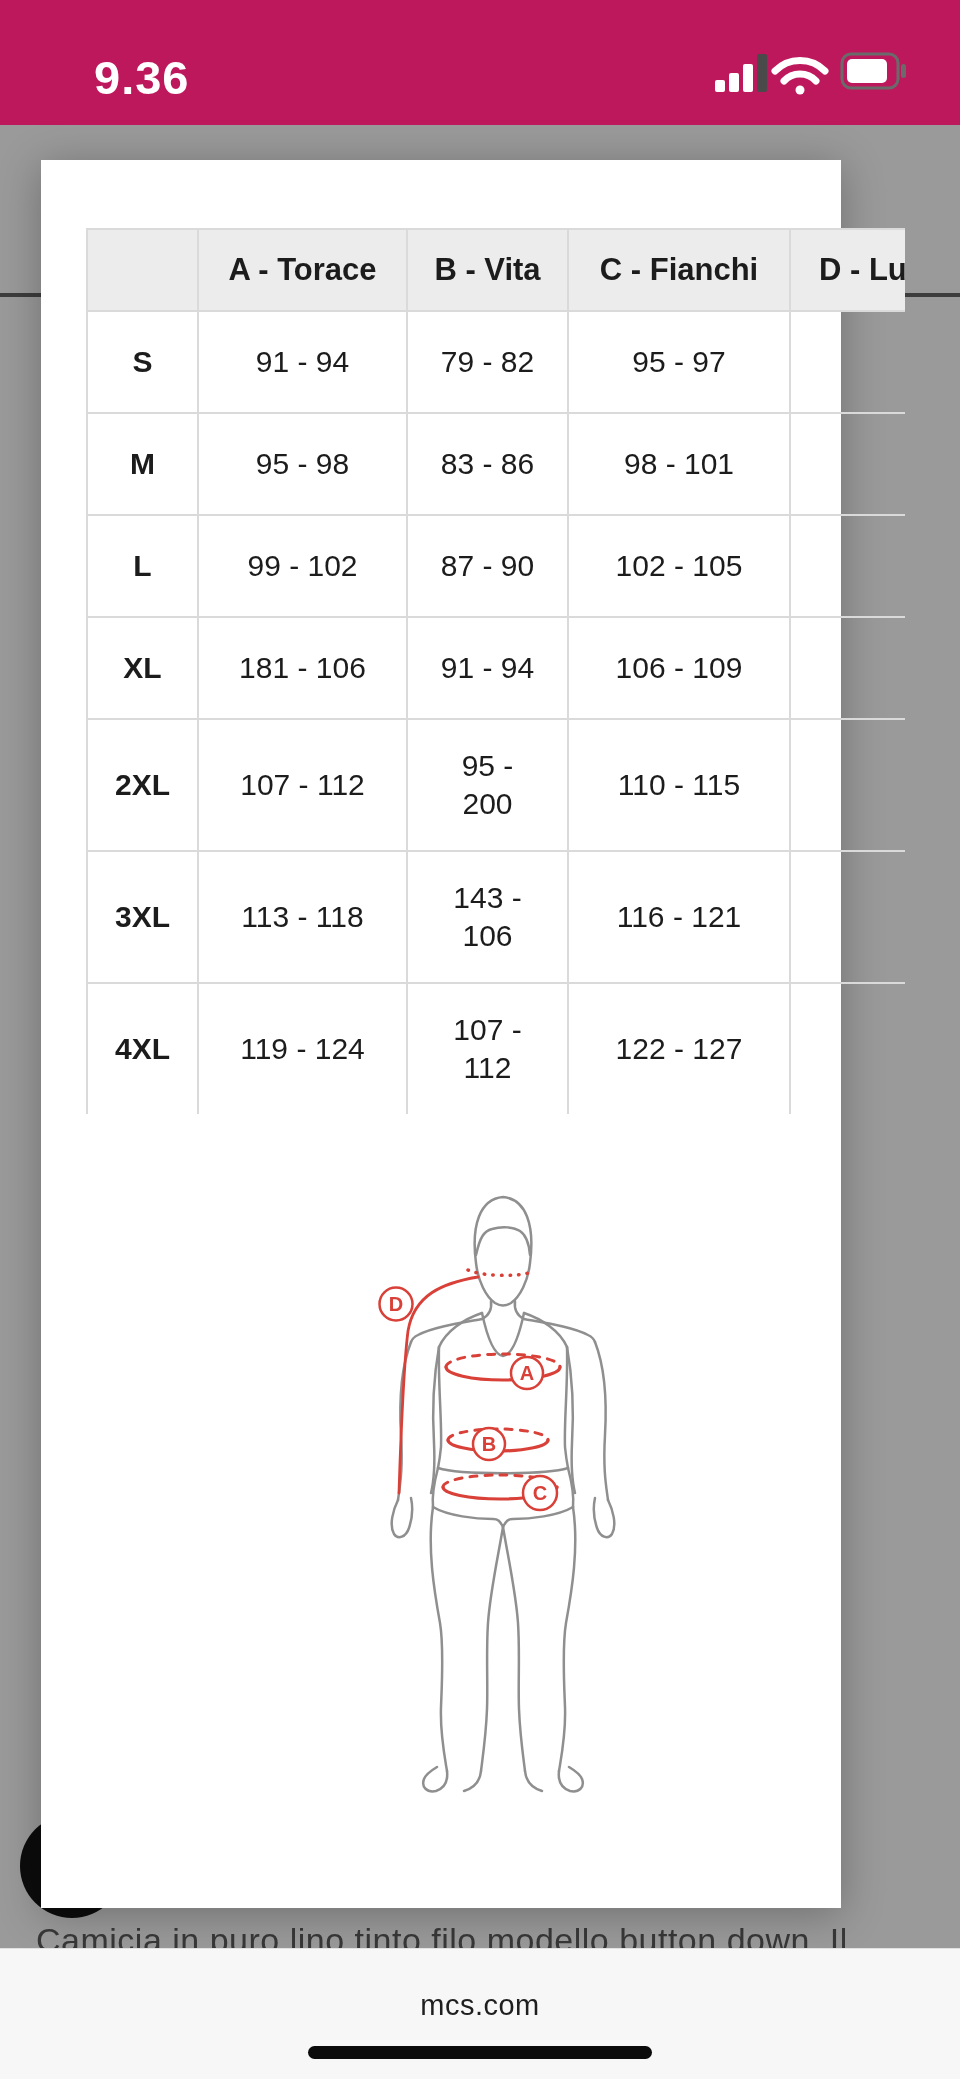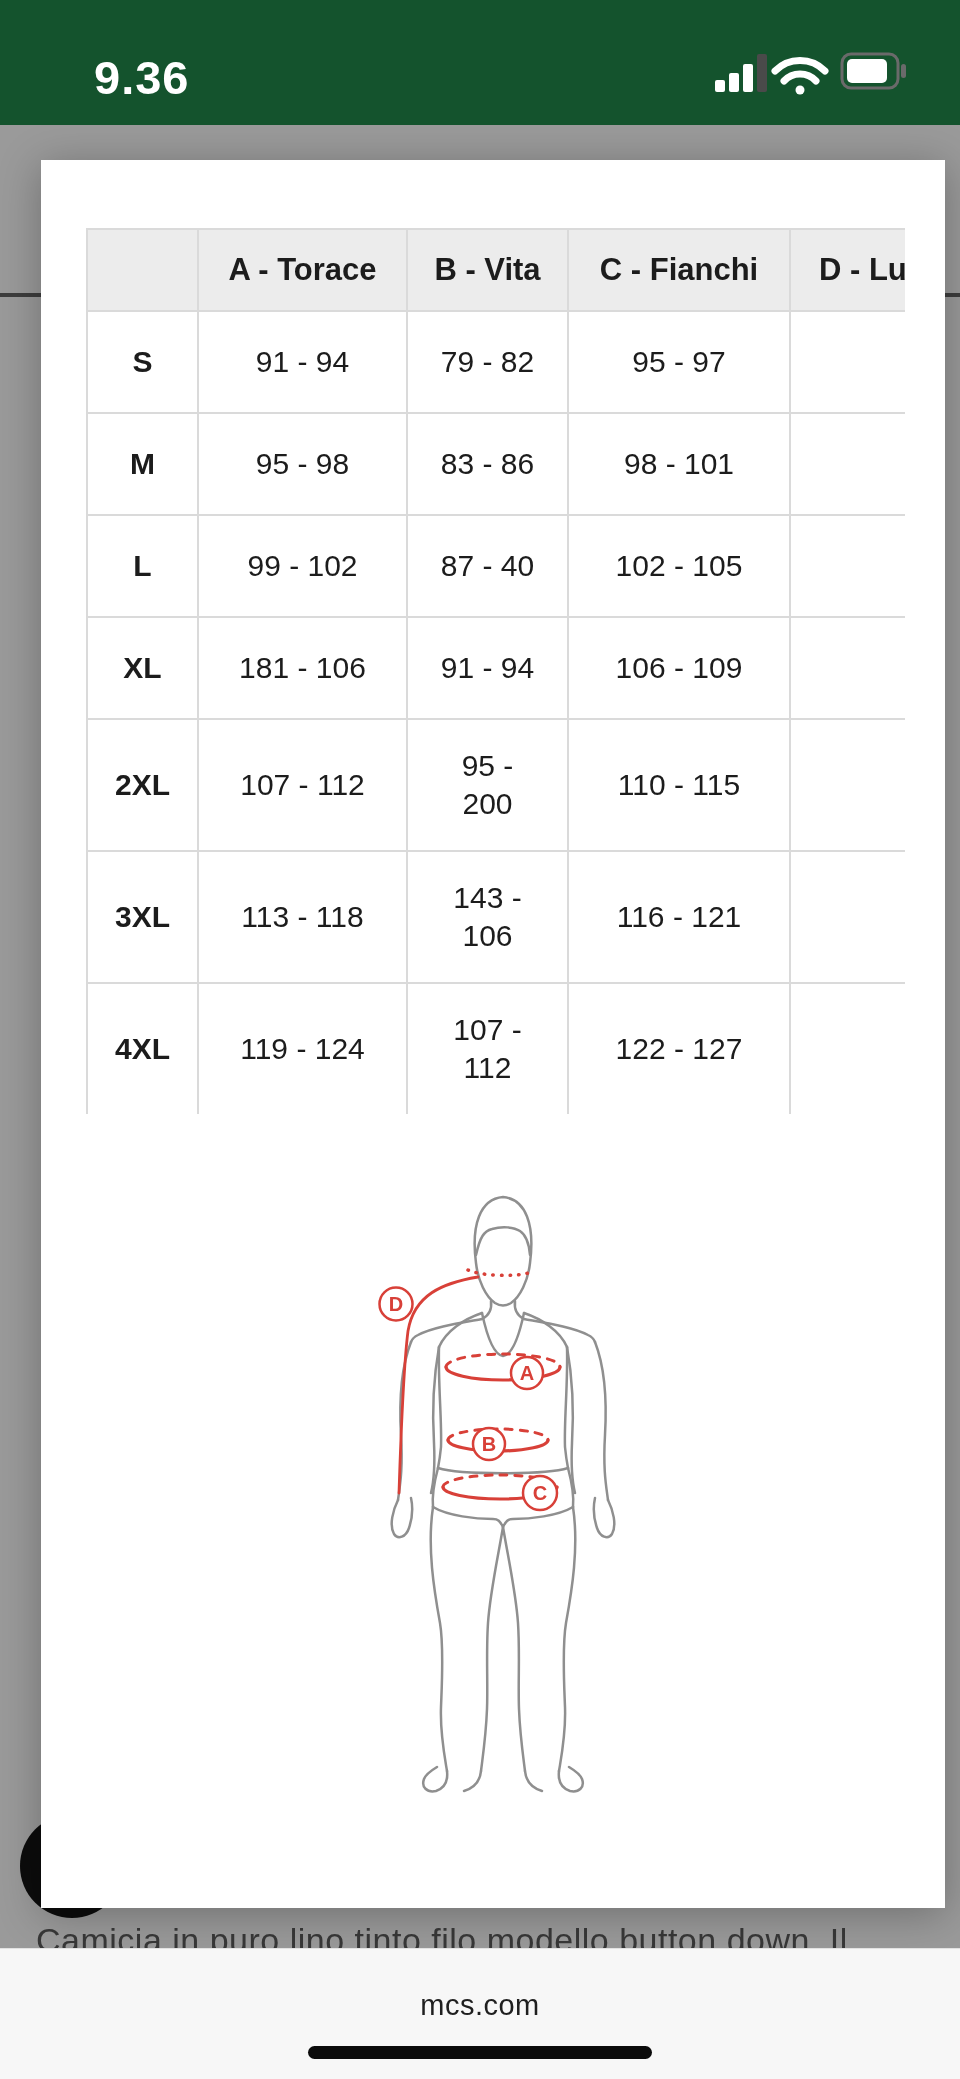--- a/index.html
+++ b/index.html
@@ -7,21 +7,21 @@
   body {
     position:relative; overflow:hidden;
     background:#9a9a9a;
     font-family:"Liberation Sans", sans-serif;
     -webkit-font-smoothing:antialiased;
   }
 
   
   .status-bar {
     position:absolute; left:0; top:0; width:960px; height:125px;
-    background:#14532d; z-index:6;
+    background:#be185d; z-index:6;
   }
   .status-time {
     position:absolute; left:94px; top:50px;
     color:#fff; font-size:47px; font-weight:bold; letter-spacing:1px;
   }
   .status-icons { position:absolute; left:705px; top:38px; }
 
   
   .backdrop-line {
     position:absolute; left:0; top:293px; width:960px; height:4px;
@@ -32,21 +32,21 @@
     font-size:34px; color:#383838; white-space:nowrap; overflow:hidden;
     letter-spacing:0.5px; z-index:1;
   }
   .chat-fab {
     position:absolute; left:20px; top:1814px; width:104px; height:104px;
     border-radius:52px; background:#0c0c0c; z-index:2; border:none;
   }
 
   
   .card {
-    position:absolute; left:41px; top:160px; width:904px; height:1748px;
+    position:absolute; left:41px; top:160px; width:800px; height:1748px;
     background:#ffffff; z-index:3;
     box-shadow:0 6px 40px rgba(0,0,0,0.28);
   }
   .table-clip {
     position:absolute; left:45px; top:68px; width:819px; height:886px;
     overflow:hidden;
   }
   table.size-chart {
     width:1100px; table-layout:fixed; border-collapse:collapse;
   }
@@ -145,21 +145,21 @@
         <tr class="row-s">
           <td class="size-cell">M</td>
           <td>95 - 98</td>
           <td>83 - 86</td>
           <td>98 - 101</td>
           <td></td>
         </tr>
         <tr class="row-s">
           <td class="size-cell">L</td>
           <td>99 - 102</td>
-          <td>87 - 40</td>
+          <td>87 - 90</td>
           <td>102 - 105</td>
           <td></td>
         </tr>
         <tr class="row-s">
           <td class="size-cell">XL</td>
           <td>181 - 106</td>
           <td>91 - 94</td>
           <td>106 - 109</td>
           <td></td>
         </tr>

